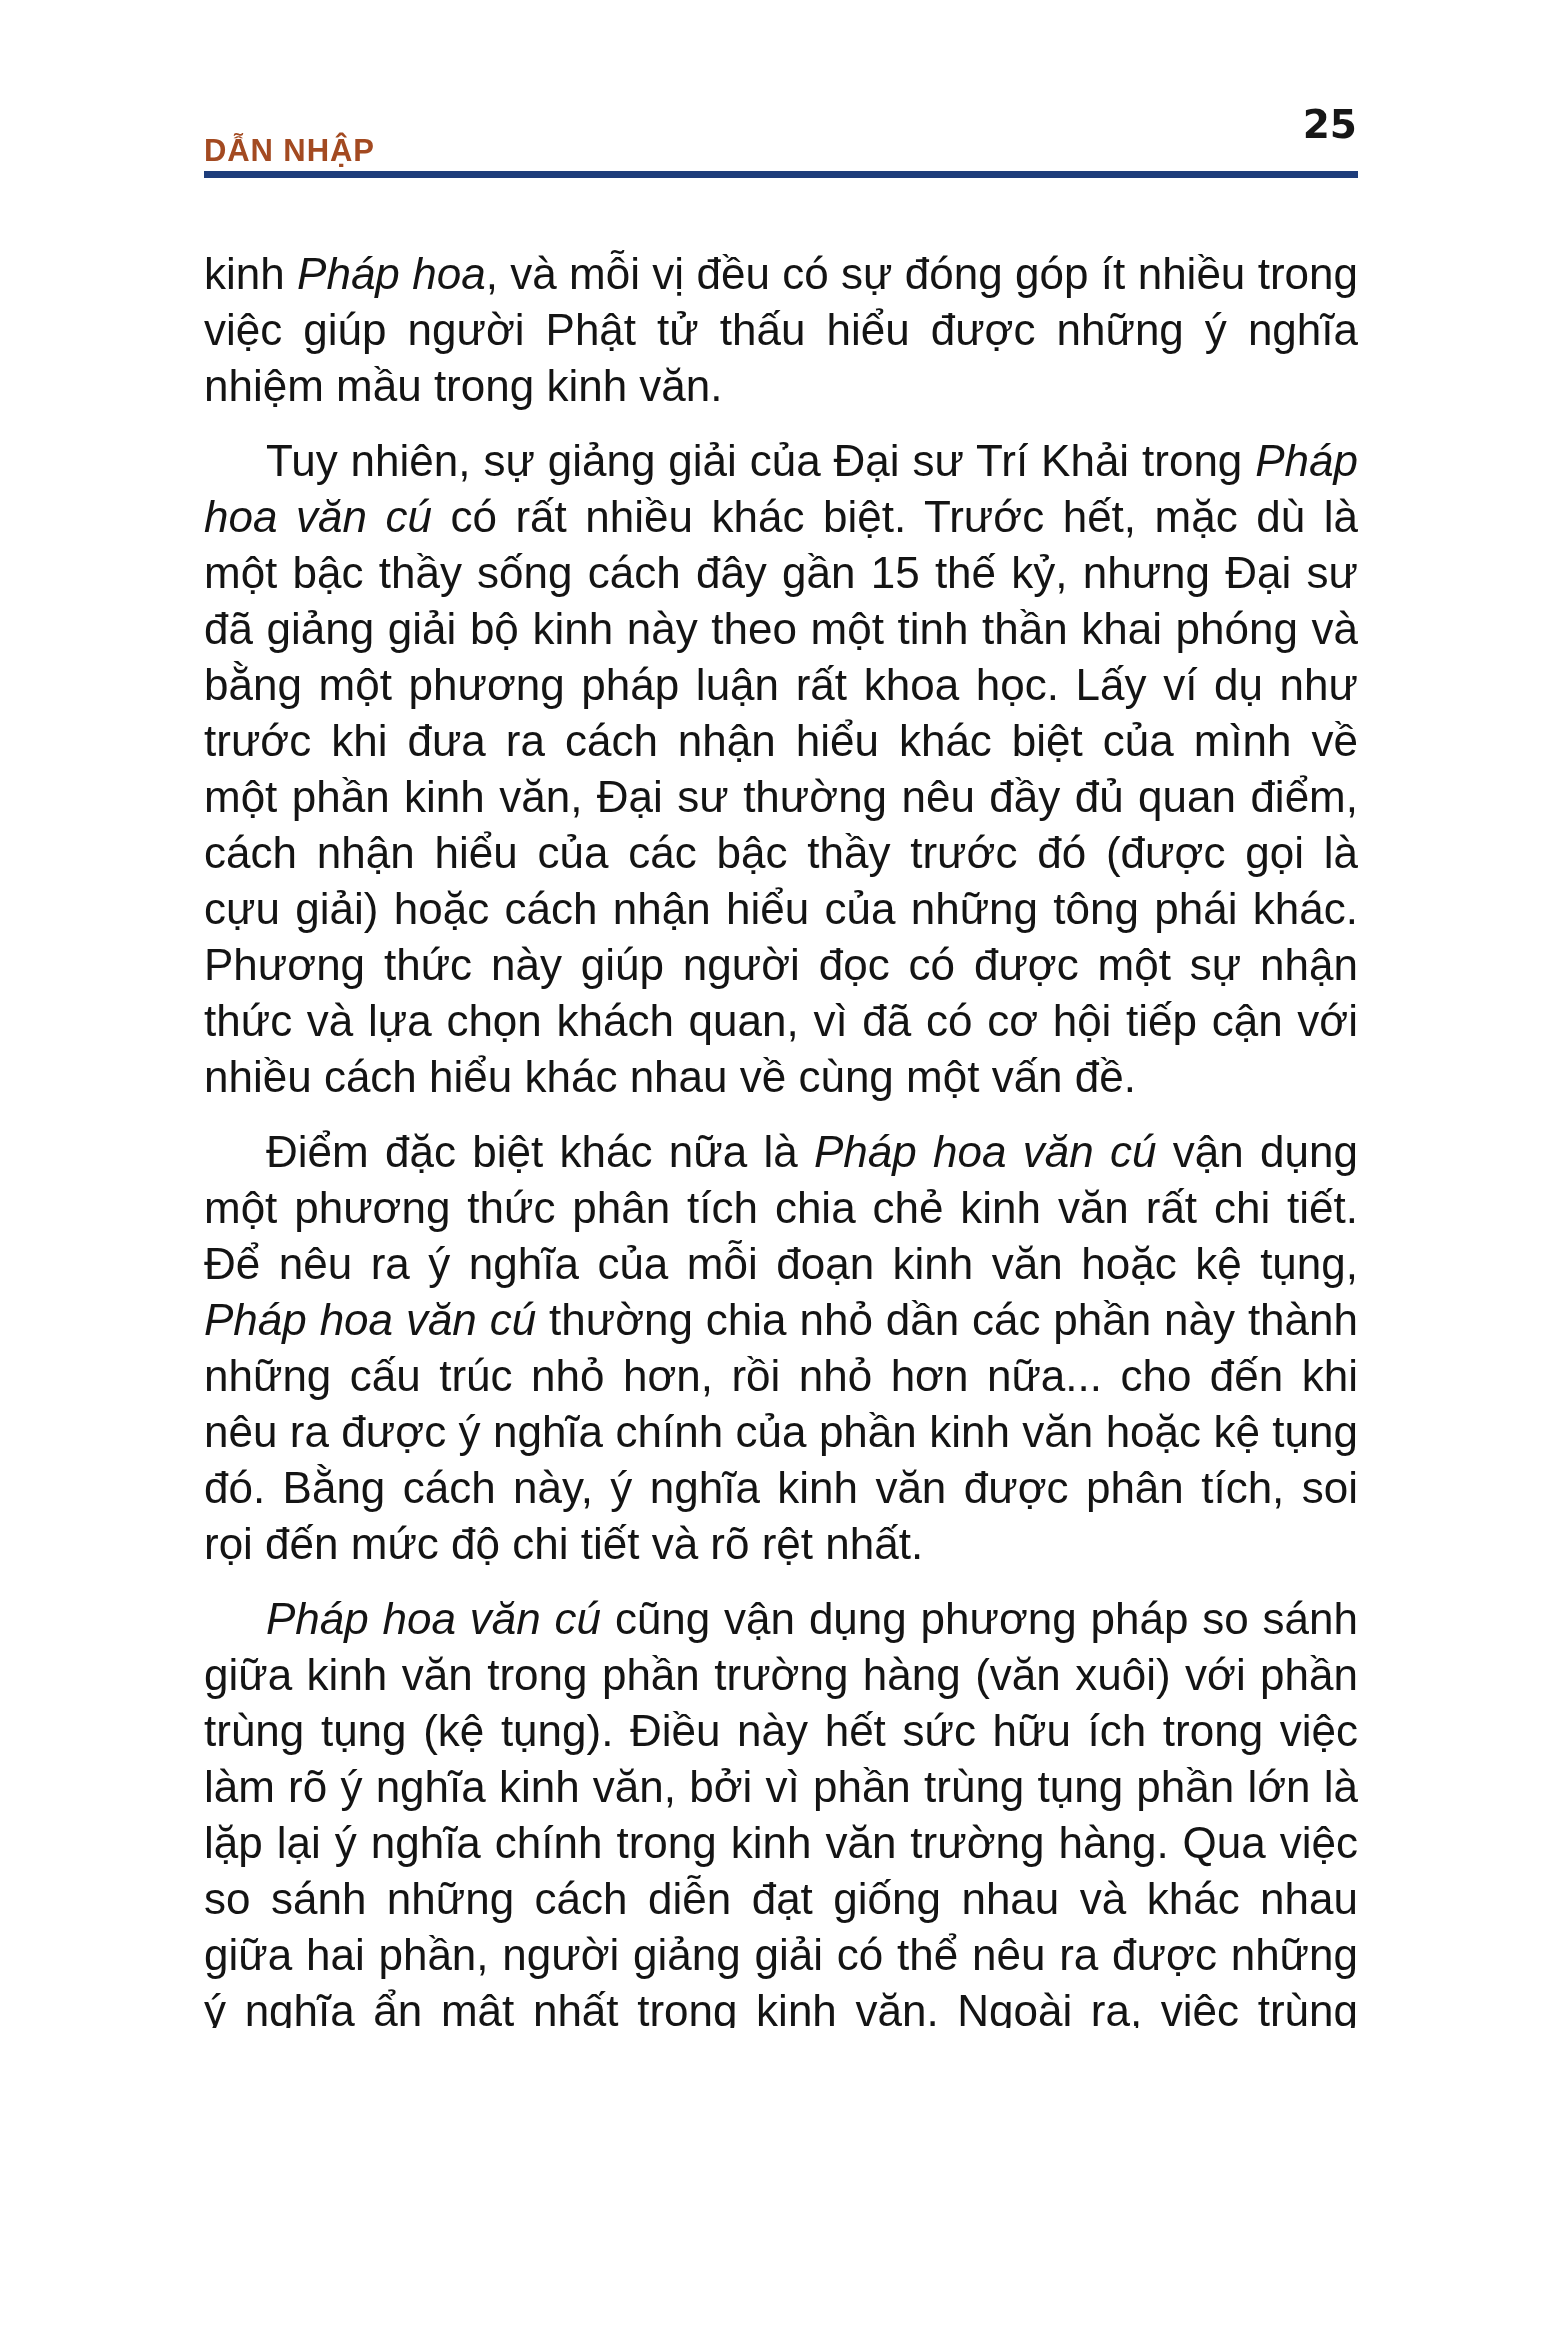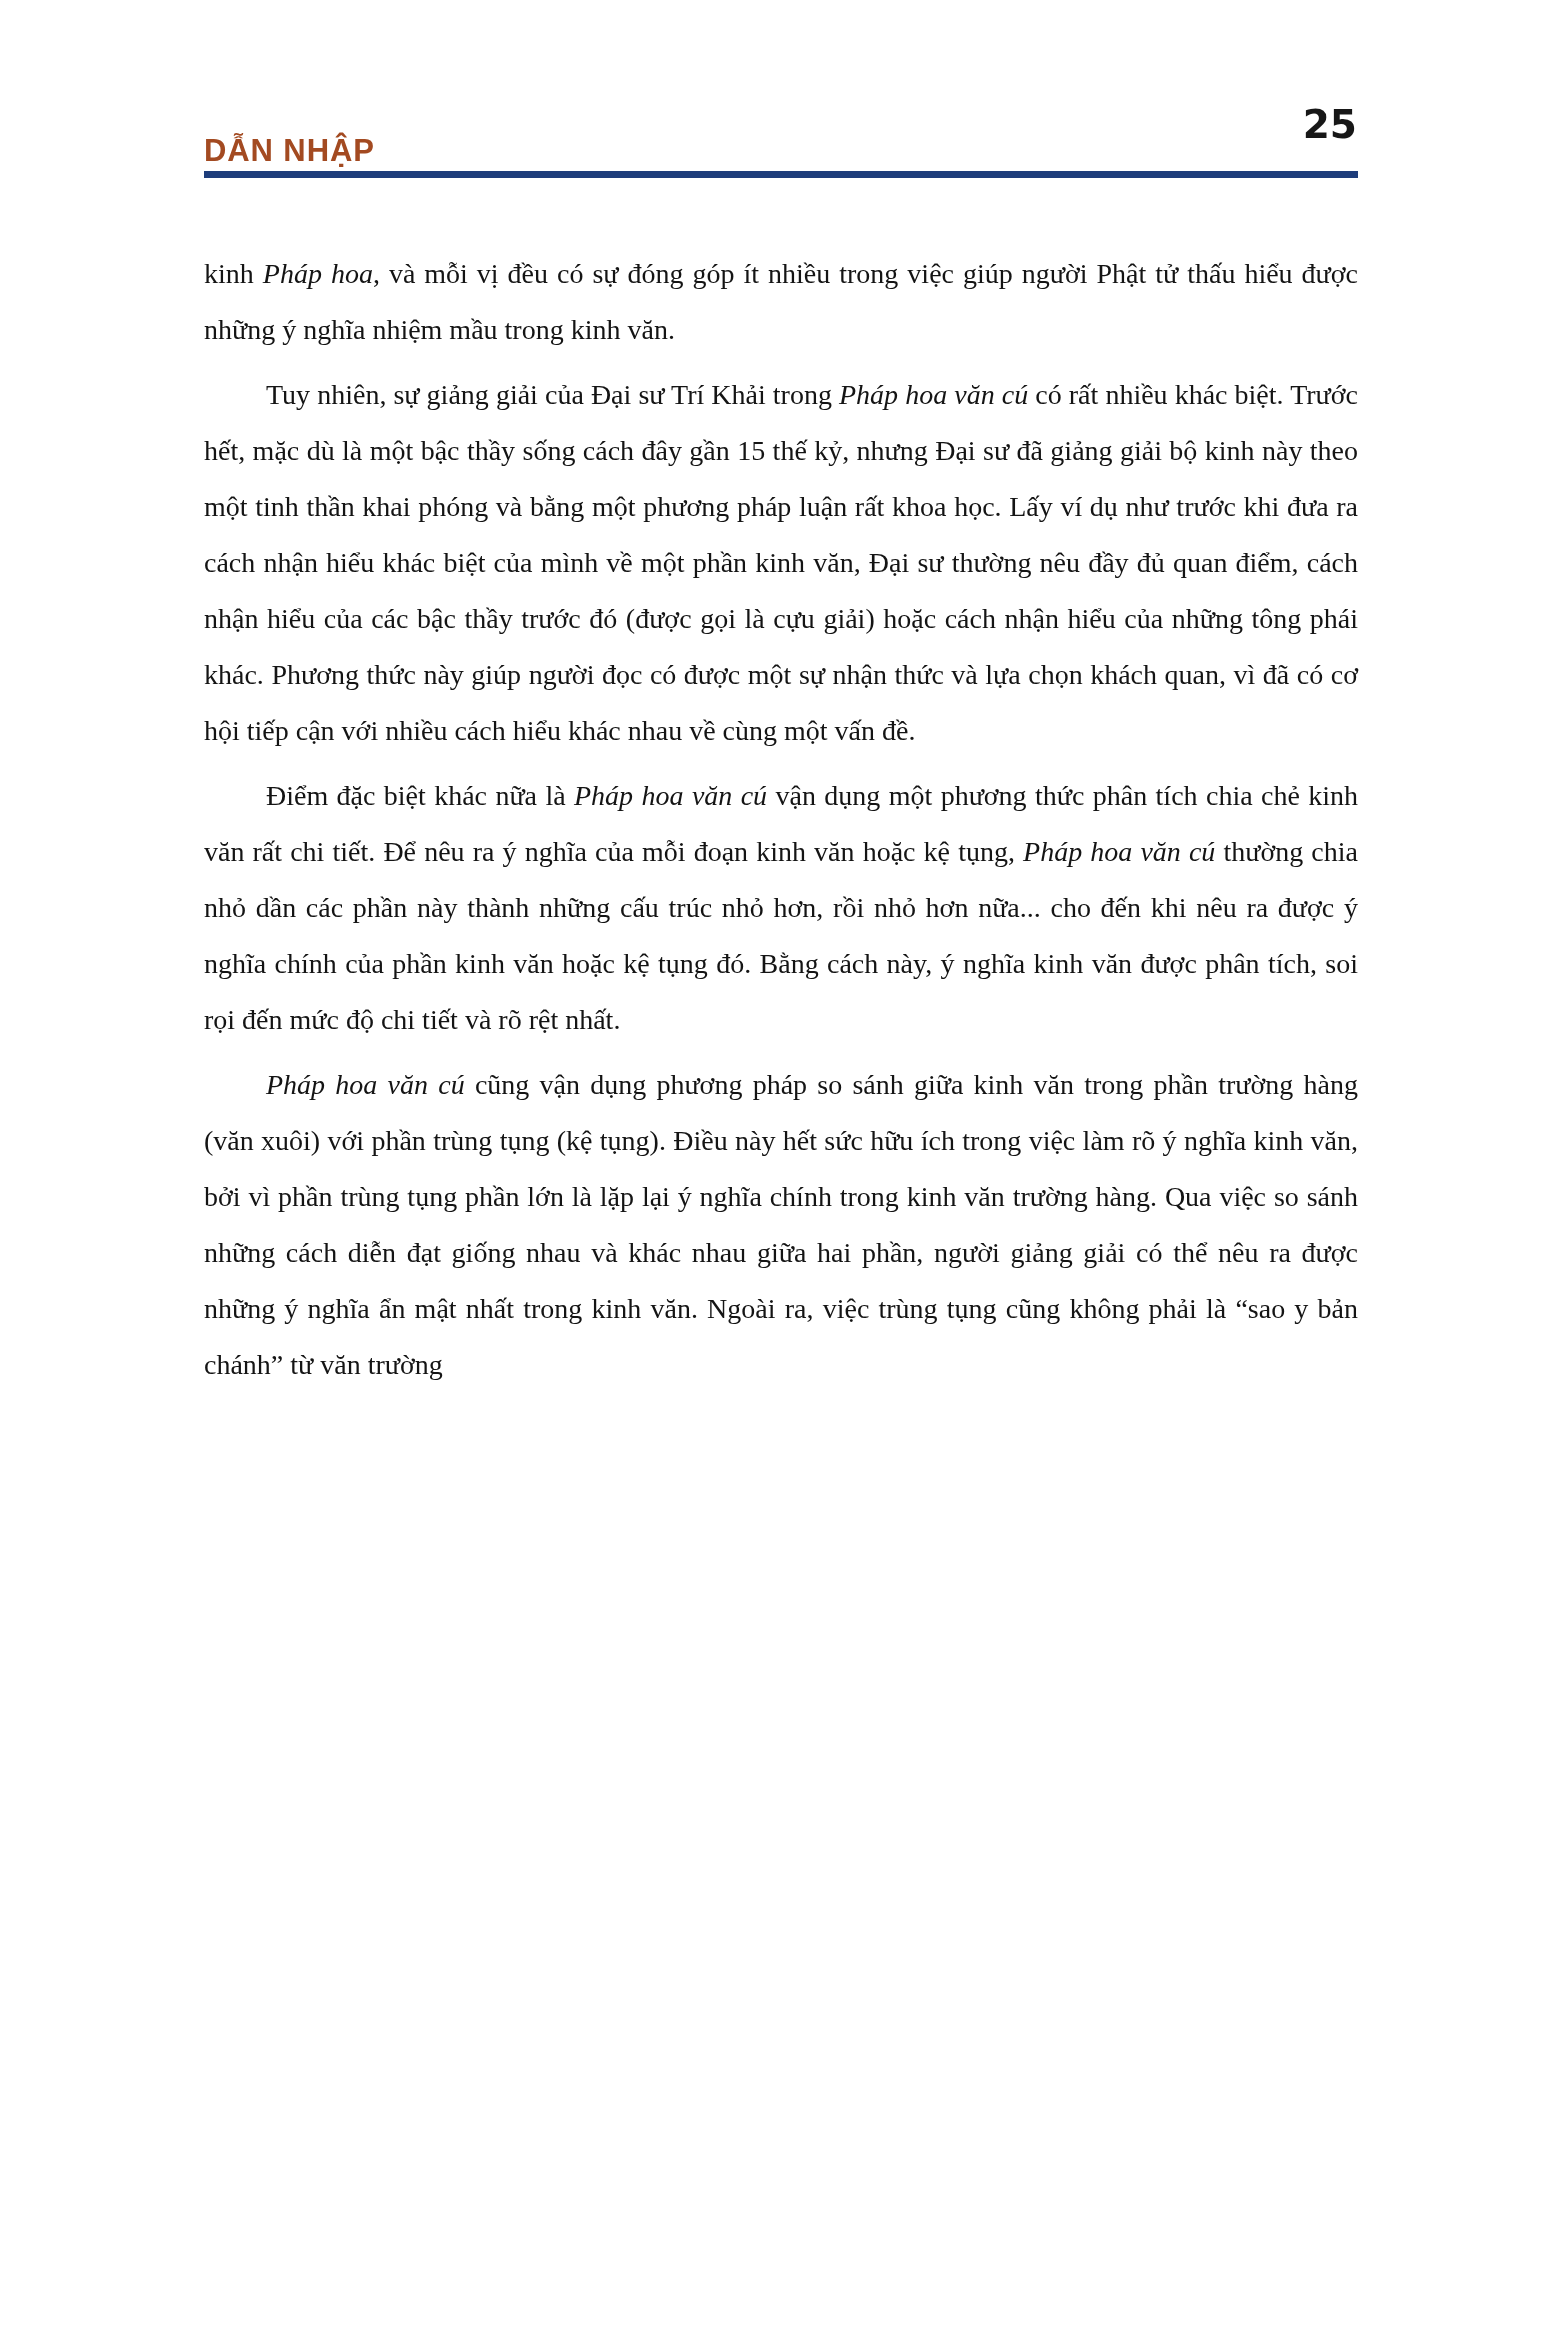--- a/index.html
+++ b/index.html
@@ -42,31 +42,31 @@
     width: 1154px;
     height: 7px;
     background: var(--rule-color, #1E3D7B);
   }
   
   .body-text {
     position: absolute;
     left: 204px;
     top: 246px;
     width: 1154px;
-    font-family: Liberation Serif, serif;
-    font-size: 28px;
+    font-family: Liberation Sans, sans-serif;
+    font-size: 44px;
     line-height: 56px;
     text-align: justify;
     color: var(--body-color, #141414);
   }
   .body-text p {
     margin: 0;
   }
   .body-text p + p {
-    margin-top: 9px;
+    margin-top: 19px;
   }
   .body-text p.indent {
     text-indent: 62px;
   }
   .body-text i {
     font-style: italic;
   }
 </style>
 </head>
 <body>

